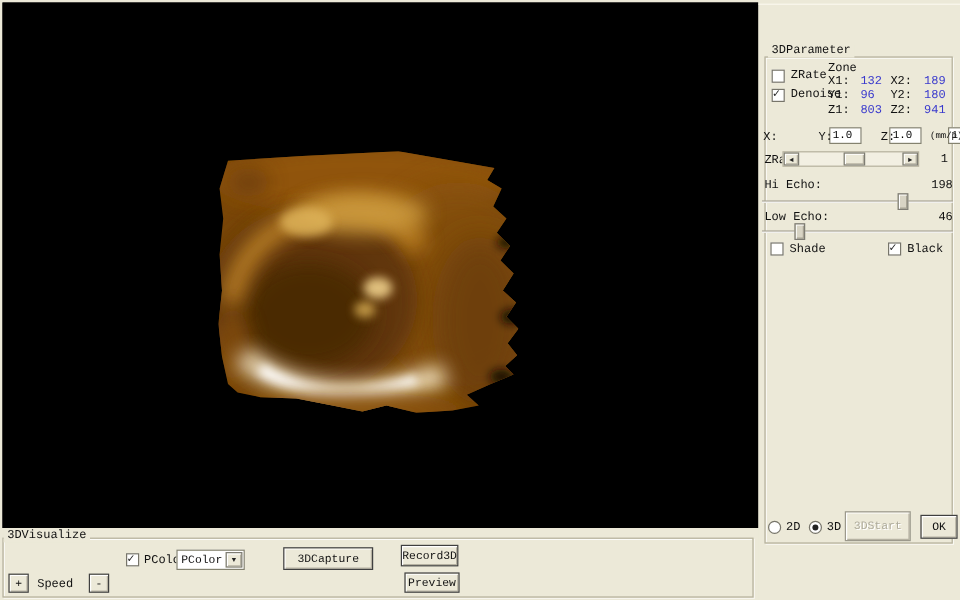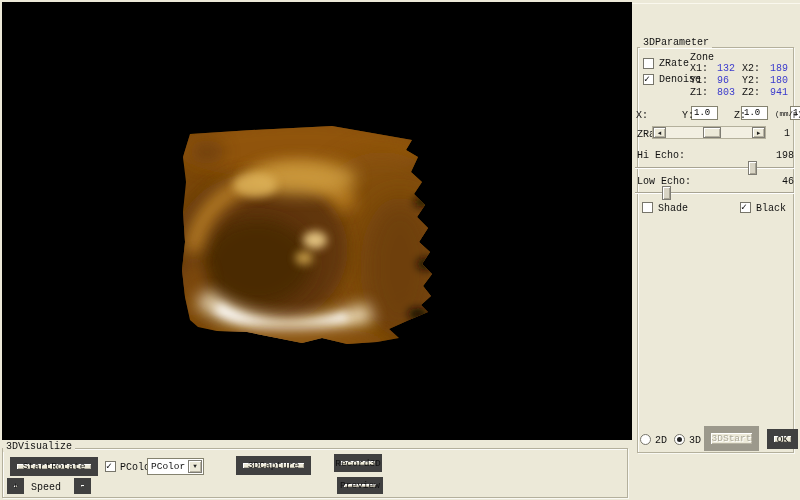--- a/index.html
+++ b/index.html
@@ -16,21 +16,21 @@
   #param-panel::before { content:""; position:absolute; left:0; top:3px; right:0; height:1px; background:#FAF8EE; }
   #visualize-panel { position:absolute; left:0; top:440px; width:632px; height:60px; background:#ECE9D8; }
 
   .gb { position:absolute; border:1px solid #B4B09C; box-shadow:inset 1px 1px 0 rgba(255,255,255,.85), 1px 1px 0 rgba(255,255,255,.7); }
   .gb-title { position:absolute; background:#ECE9D8; padding:0 3px; line-height:11px; }
 
   .lbl { position:absolute; white-space:nowrap; line-height:11px; }
   .zv  { color:#3A3ACD; }
 
   
-  .btn { position:absolute; background:#ECE9D8; border:7px solid #404040;
+  .btn { position:absolute; background:#ECE9D8; border:1px solid #404040;
          box-shadow:inset 1px 1px 0 #FFFFFF, inset -1px -1px 0 #B6B2A2;
          font-family:inherit; font-size:9.5px; color:#111; text-align:center; cursor:default;
          display:flex; align-items:center; justify-content:center; padding:0; }
   .btn.disabled { color:#AEAB9B; text-shadow:1px 1px 0 #FFFFFF; border-color:#9C998C; }
 
   .cb { position:absolute; width:11px; height:11px; background:#fff; border:1px solid #77756A; }
   .cb.on::after { content:"✓"; position:absolute; left:0px; top:-2px; font-size:10px; font-weight:bold; color:#222; }
 
   .radio { position:absolute; width:11px; height:11px; background:#fff; border:1px solid #77756A; border-radius:50%; }
   .radio.on::after { content:""; position:absolute; left:2px; top:2px; width:5px; height:5px; border-radius:50%; background:#222; }
@@ -168,21 +168,20 @@
     <span class="radio on" style="left:42px; top:434px;"></span>
     <span class="lbl" style="left:57px; top:435px;">3D</span>
     <button class="btn disabled" style="left:72px; top:426px; width:55px; height:25px;">3DStart</button>
     <button class="btn" style="left:135px; top:429px; width:31px; height:20px;">OK</button>
   </div>
 
   <div id="visualize-panel">
     <div class="gb" style="left:2px; top:8px; width:626px; height:50px;"></div>
     <span class="gb-title" style="left:3px; top:1px;">3DVisualize</span>
 
-    <button class="btn" style="left:10px; top:17px; width:88px; height:19px;">StartRotate</button>
     <button class="btn" style="left:7px; top:38px; width:17px; height:16px;">+</button>
     <span class="lbl" style="left:31px; top:42px;">Speed</span>
     <button class="btn" style="left:74px; top:38px; width:17px; height:16px;">-</button>
 
     <span class="cb on" style="left:105px; top:21px;"></span>
     <span class="lbl" style="left:120px; top:22px;">PColor</span>
     <div class="combo" style="left:147px; top:18px; width:57px; height:17px;">
       <span class="val">PColor</span>
       <span class="dd">▼</span>
     </div>

